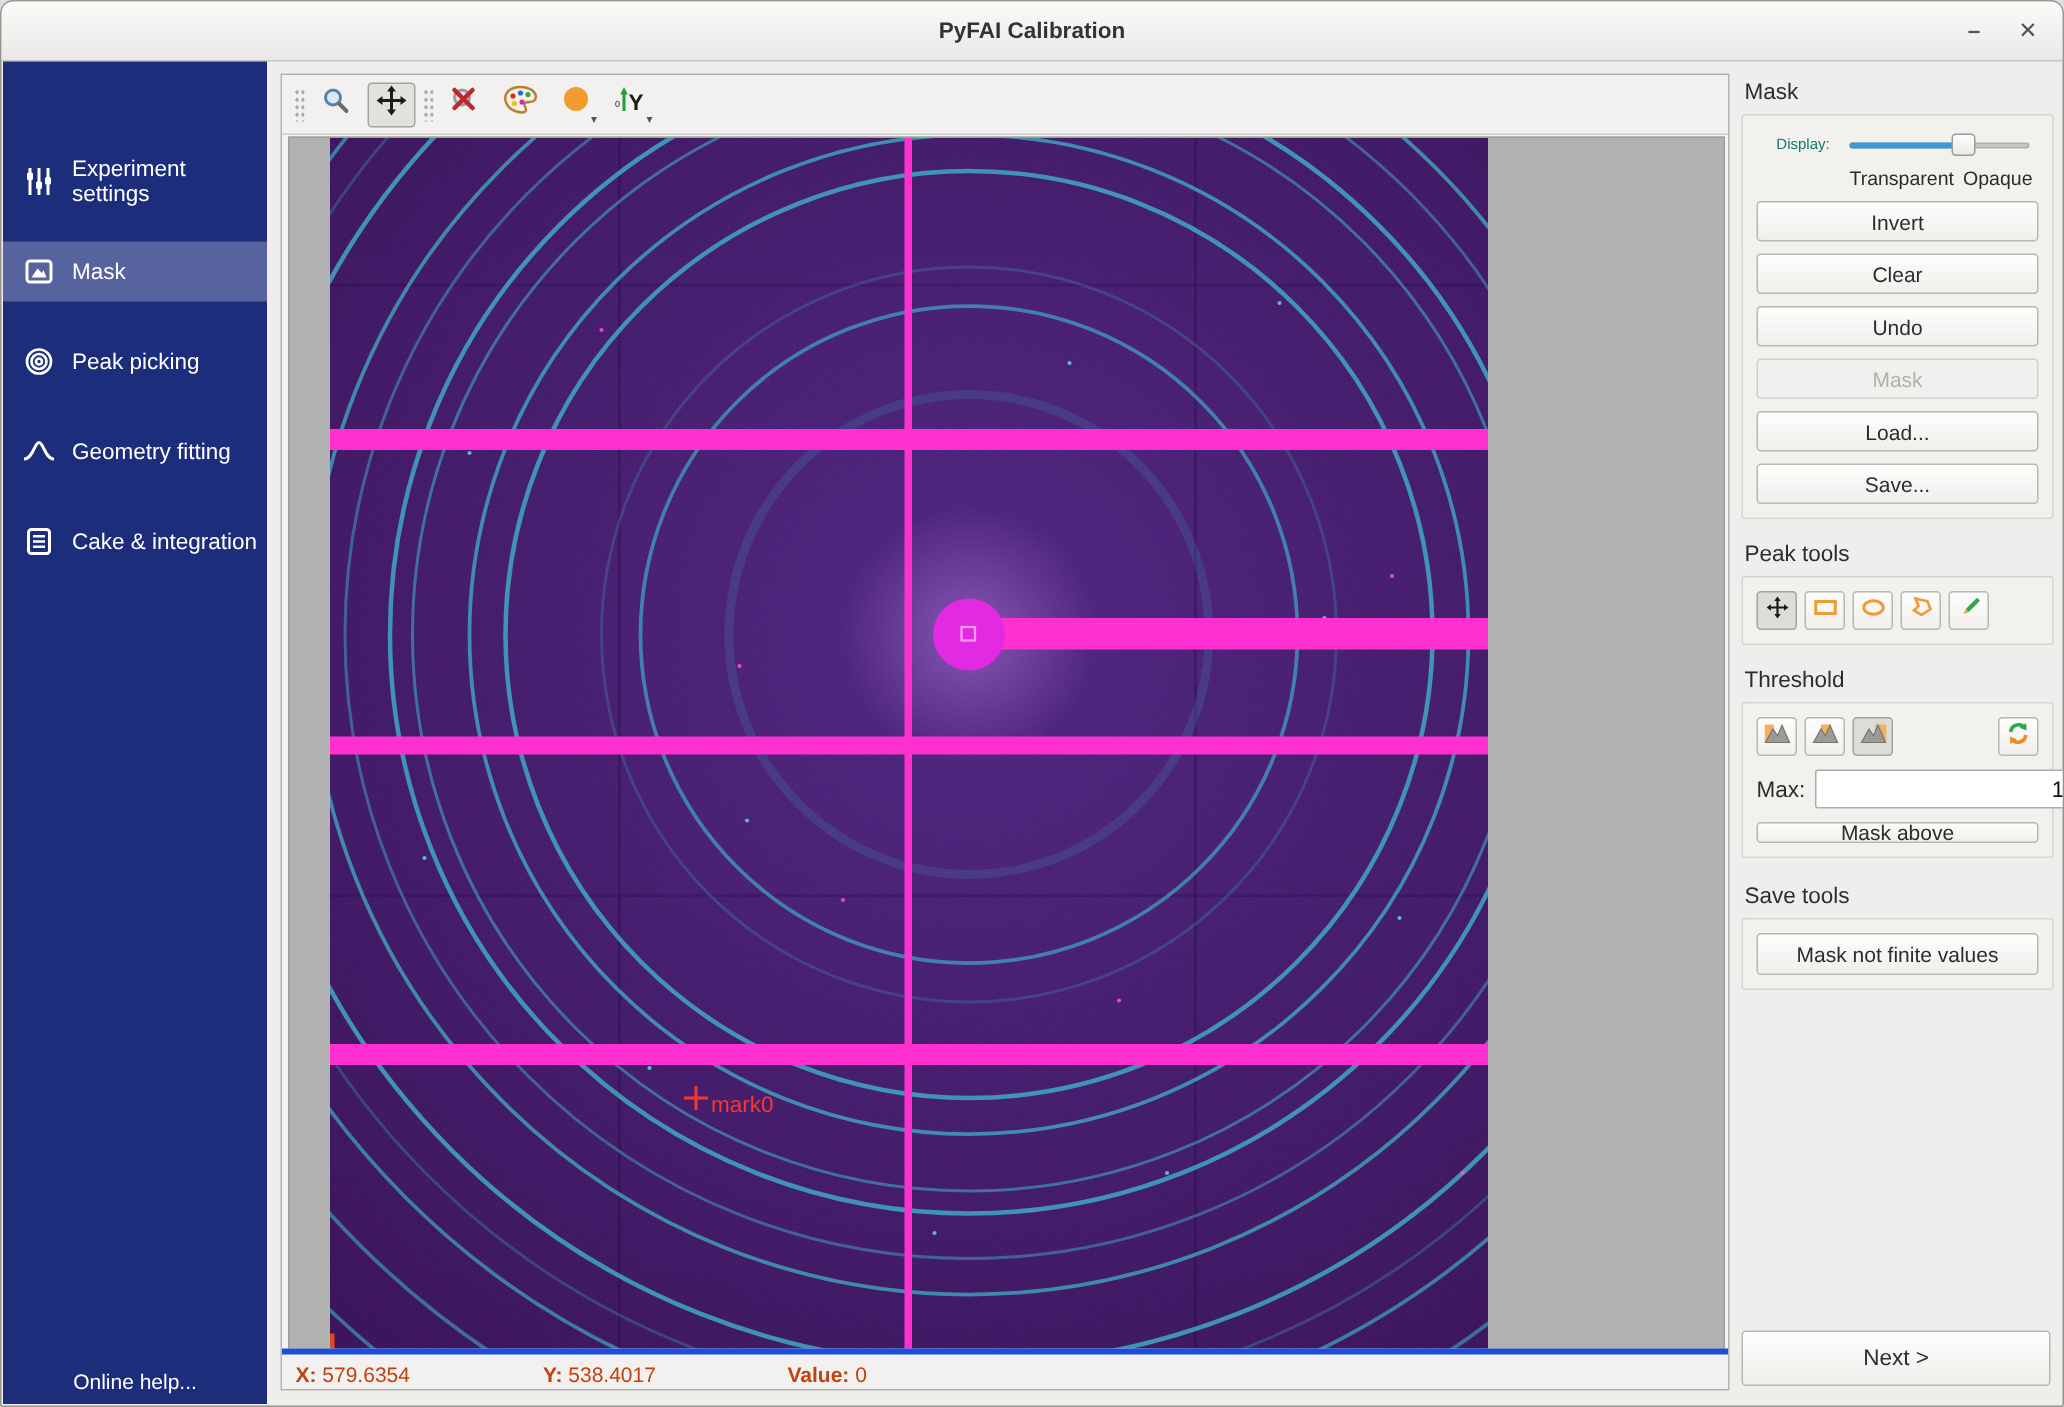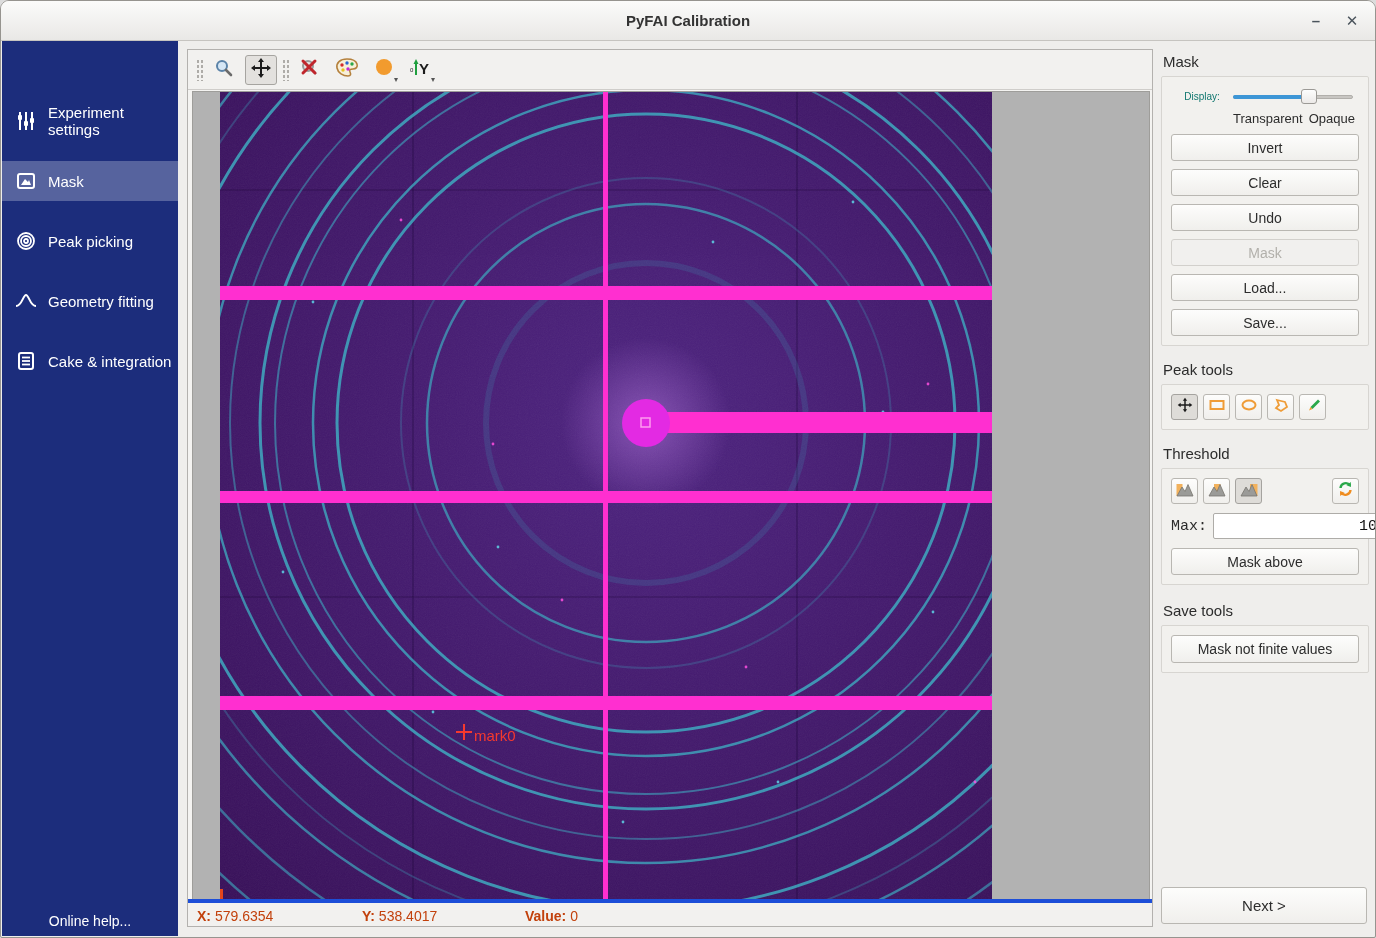--- a/index.html
+++ b/index.html
@@ -47,24 +47,24 @@
   .display-label { width:62px; font-size:10px; color:#0f766e;text-align:center; }
   .slider { position:relative; width:120px; height:15px; }
   .slider .track { position:absolute; left:0; right:0; top:6px; height:4px; background:#c8c6c2; border-radius:2px; border:1px solid #b1afab; }
   .slider .fill { position:absolute; left:0; top:6px; height:4px; background:#3d96d6; border-radius:2px; }
   .slider .handle { position:absolute; top:0; width:16px; height:15px; background:linear-gradient(#fdfdfd,#eceae8); border:1px solid #9c9a96; border-radius:3px; }
   .opacity-labels { display:flex; justify-content:space-between; margin:7px 0 0 62px; width:122px; font-size:13px; color:#2c2c2c; }
   .tool-row { display:flex; gap:5px; align-items:center; }
   .sbtn { width:27px; height:26px; display:flex; align-items:center; justify-content:center; background:linear-gradient(#fdfdfc,#f0efec); border:1px solid #b9b7b2; border-radius:3px; }
   .sbtn.pressed { background:#dedcd8; border-color:#a5a39f; }
   .spacer { flex:1; }
-  .max-row { display:flex; align-items:center; margin-top:9px; gap:6px;font-family:Liberation Mono, monospace; }
+  .max-row { display:flex; align-items:center; margin-top:9px; gap:6px; }
   .max-label { font-size:15px; color:#2c2c2c; }
   .max-input { flex:1; height:26px; border:1px solid #aeaca8; border-radius:2px; background:#fff; font-size:15px; text-align:right; padding-right:7px; font-family:inherit; color:#111; }
-  .full-btn { width:100%; height:27px; margin-top:9px; }
+  .full-btn { width:100%; height:14px; margin-top:9px; }
   .next-btn { position:absolute; left:0; bottom:12px; width:206px; height:37px; font-size:15px; }
   .mt16 { margin-top:15px; } .mt18 { margin-top:17px; }
 </style>
 </head>
 <body>
 
 <div class="window">
 
   <div class="titlebar">
     <div class="title">PyFAI Calibration</div>

